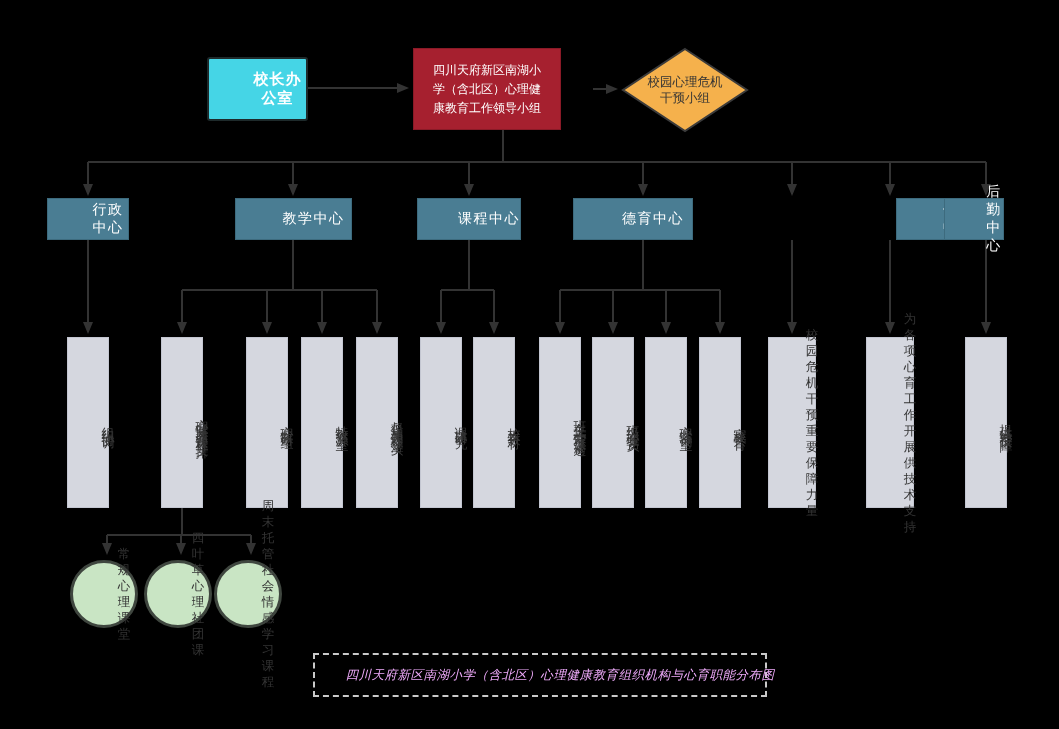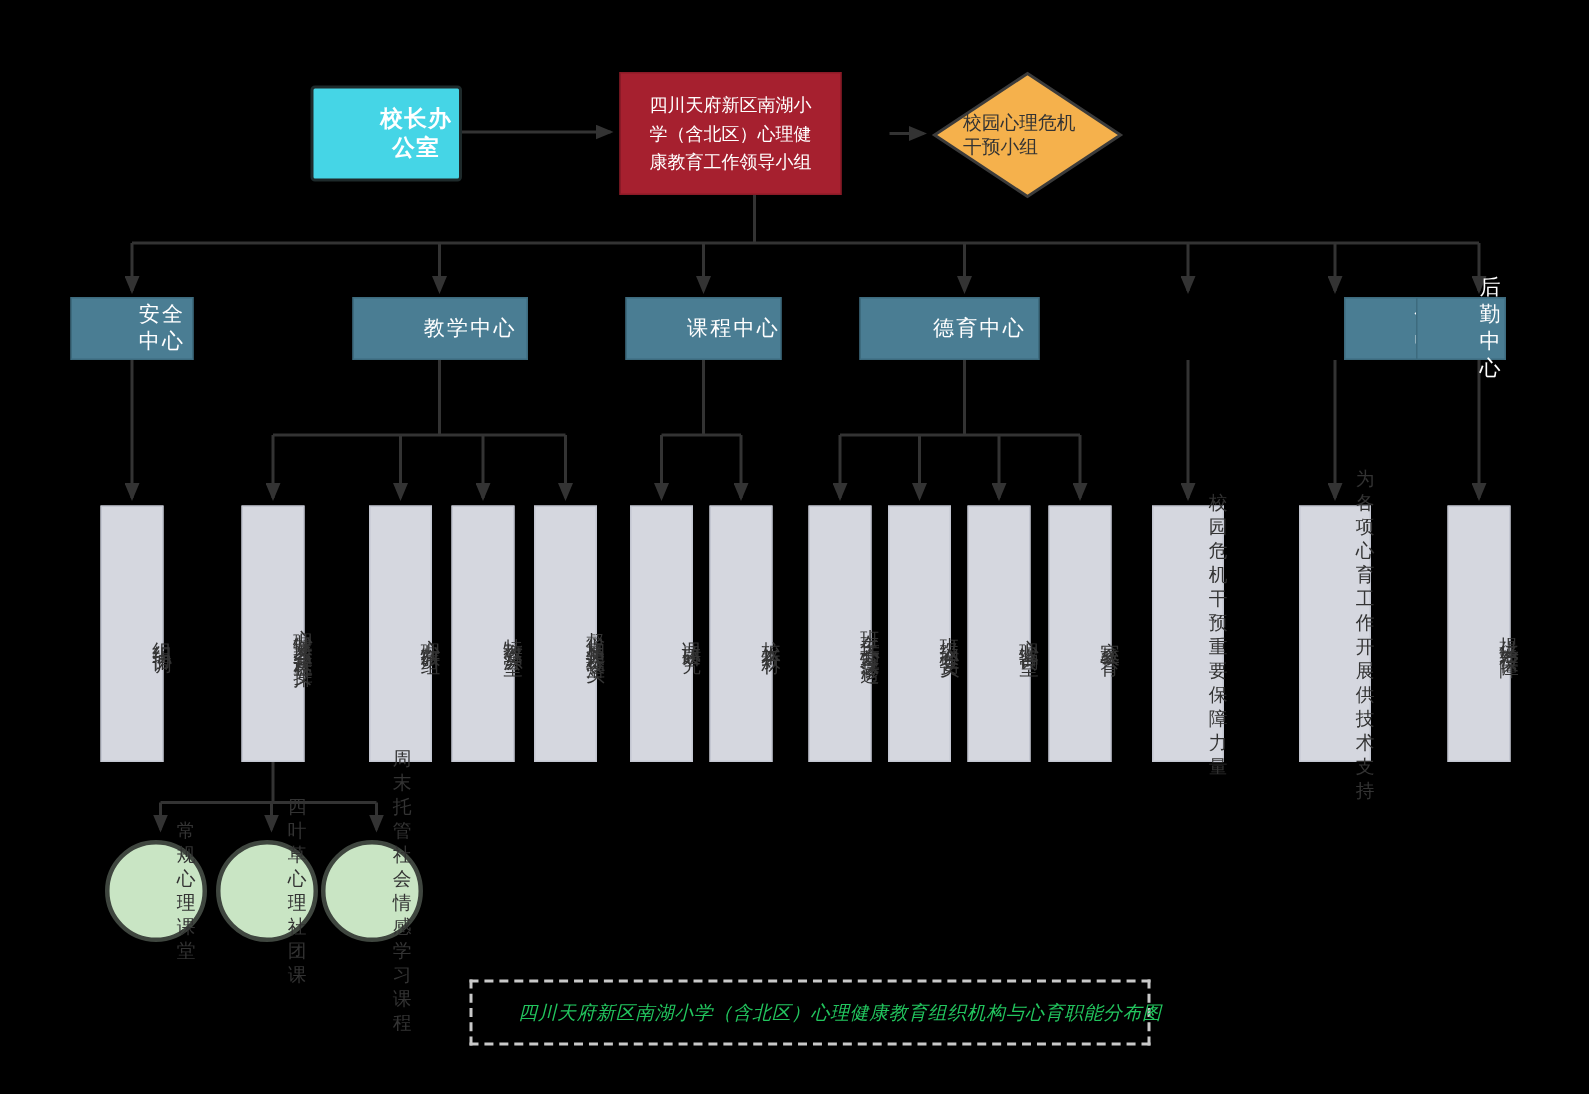--- a/index.html
+++ b/index.html
@@ -20,21 +20,21 @@
     left:413px;top:48px;width:148px;height:82px;
     background:#A6202F;border:1px solid #8a1a27;
     color:#ffffff;font-size:12px;line-height:19px;padding:0 15px;
   }
   .crisis{left:620px;top:46px;width:130px;height:88px;}
   .crisis svg{position:absolute;left:0;top:0;}
   .crisis .dlabel{
     position:absolute;left:0;top:0;right:0;bottom:0;
     display:flex;align-items:center;justify-content:center;
   }
-  .crisis .dlabel span{width:86px;font-size:12.5px;line-height:16px;color:#333333;text-align:left;}
+  .crisis .dlabel span{width:86px;font-size:12.5px;line-height:16px;color:#333333;text-align:center;}
 
   .center-box{
     top:198px;height:42px;background:#4A7D93;border:1px solid #3d6b7e;
     color:#ffffff;font-size:14px;letter-spacing:1.5px;
   }
 
   .func-box{
     top:337px;height:171px;background:#D5D7DF;border:1px solid #c3c6d1;
     color:#333333;
   }
@@ -49,21 +49,21 @@
 
   .course-circle{
     top:560px;width:68px;height:68px;border-radius:50%;
     background:#C9E5C4;border:3px solid #3F463F;
     color:#333333;font-size:12.5px;line-height:16px;
   }
   .course-circle span{width:52px;text-align:center;word-break:break-all;}
 
   .caption{
     left:313px;top:653px;width:454px;height:44px;
-    border:2px dashed #c9c9c9;color:#22c55e;
+    border:2px dashed #c9c9c9;color:#f0abfc;
     font-style:italic;font-size:12.5px;letter-spacing:0.5px;white-space:nowrap;
   }
 </style>
 </head>
 <body>
 
 <div id="stage">
 
   <svg id="wires" width="1059" height="729" viewBox="0 0 1059 729">
     <defs>
@@ -128,21 +128,21 @@
   <div class="node crisis">
     <svg width="130" height="88" viewBox="0 0 130 88">
       <polygon points="65,3 127,44 65,85 3,44" fill="#F5B14C" stroke="#3b3b3b" stroke-width="2"></polygon>
     </svg>
     <div class="dlabel">
         <span>校园心理危机干预小组</span>
       </div>
   </div>
 
   <div class="node center-box" style="left:47px;width:82px">
-      <span>安全中心</span>
+      <span>行政中心</span>
     </div>
   <div class="node center-box" style="left:235px;width:117px">
       <span>教学中心</span>
     </div>
   <div class="node center-box" style="left:417px;width:104px">
       <span>课程中心</span>
     </div>
   <div class="node center-box" style="left:573px;width:120px">
       <span>德育中心</span>
     </div>

